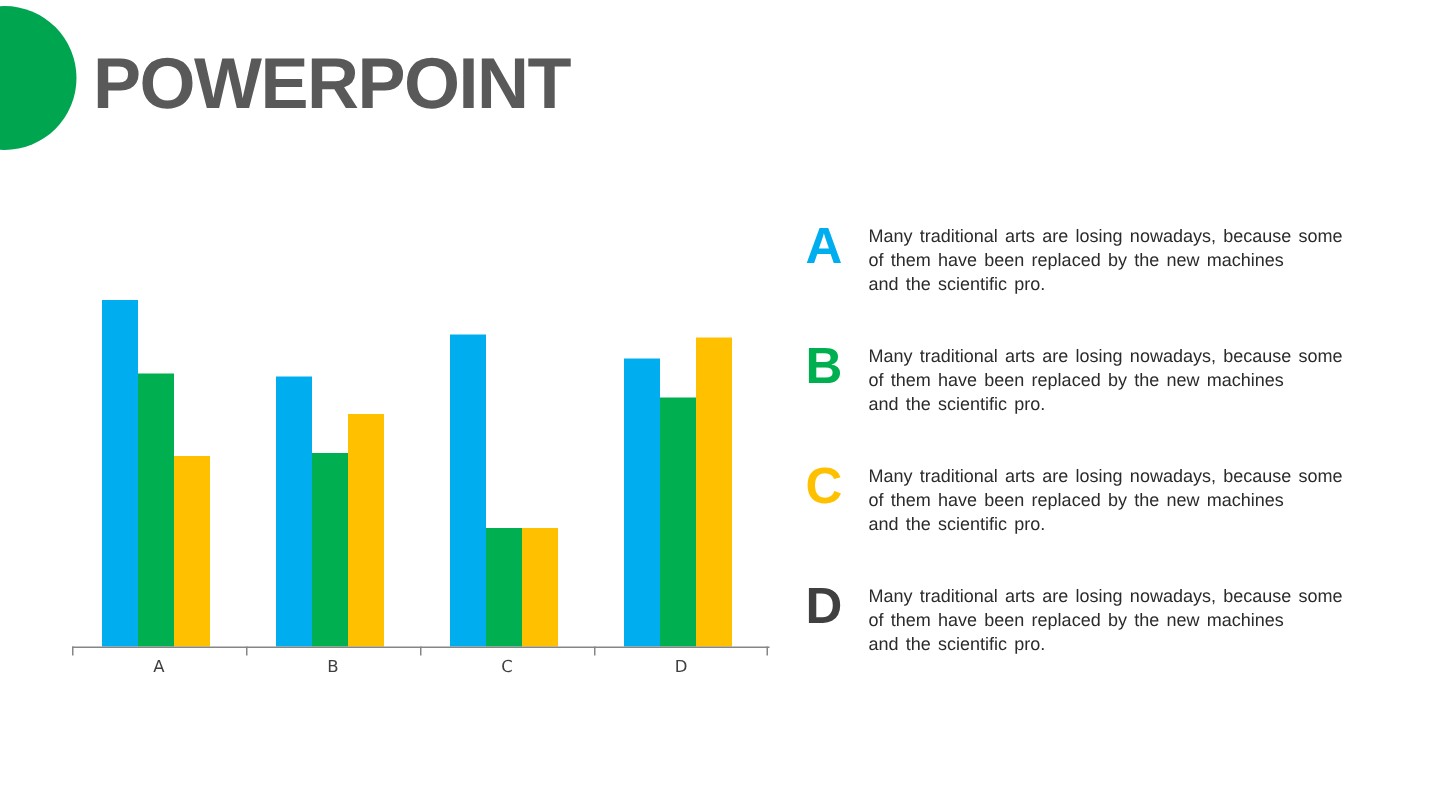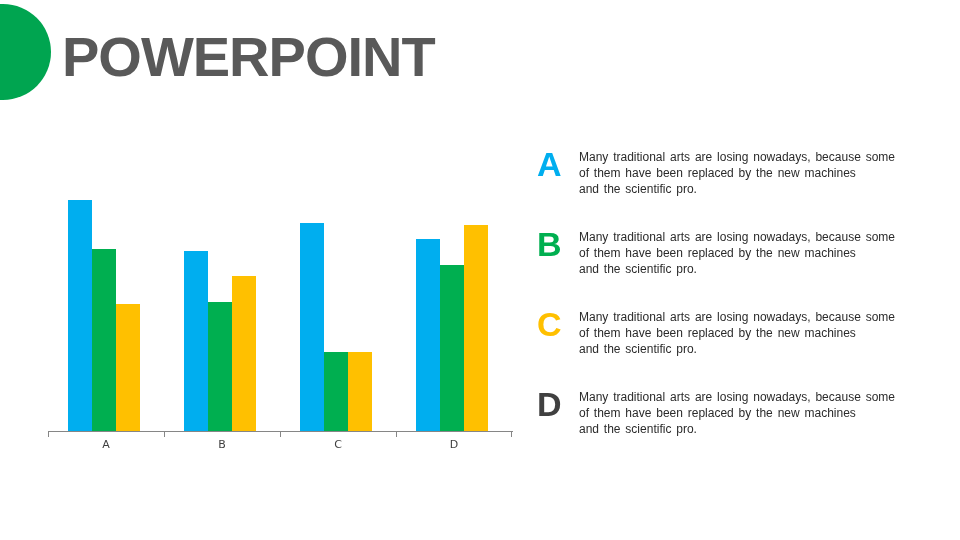--- a/index.html
+++ b/index.html
@@ -29,21 +29,21 @@
     top: 4px;
     width: 96px;
     height: 96px;
     border-radius: 50%;
     background: #00A550;
   }
   #page-title {
     position: absolute;
     left: 62px;
     top: 14px;
-    font-size: 56px;
+    font-size: 48px;
     font-weight: bold;
     letter-spacing: -1px;
     color: #595959;
     line-height: 86px;
     white-space: nowrap;
   }
 
   
   #chart-panel {
     position: absolute;

